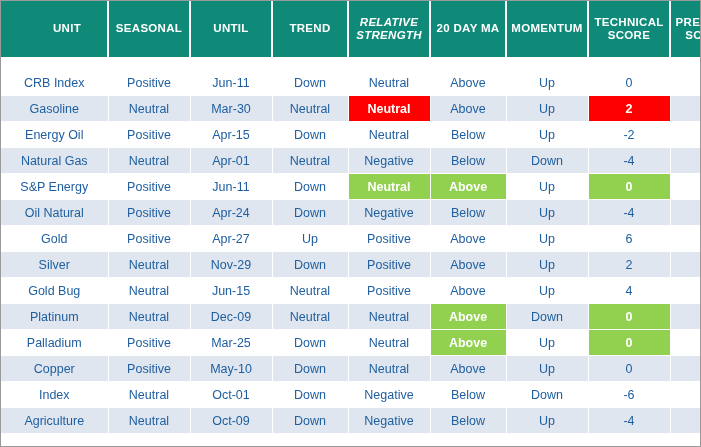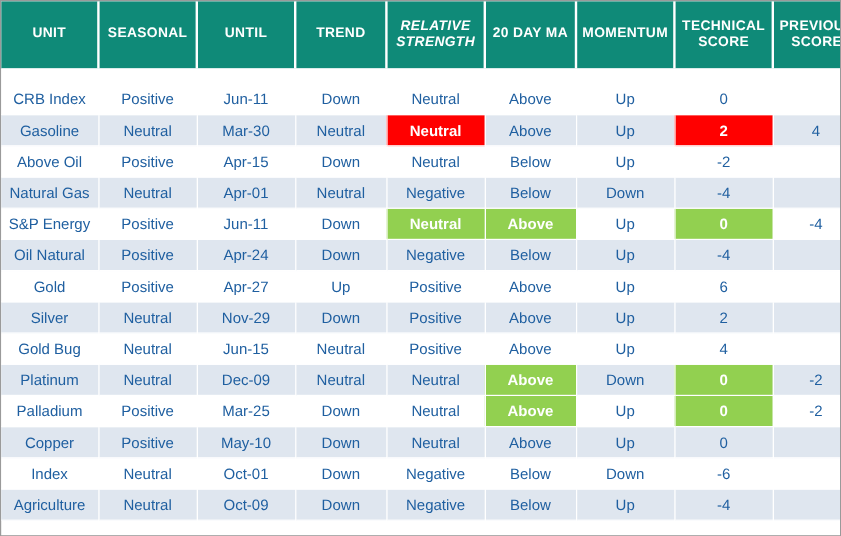--- a/index.html
+++ b/index.html
@@ -83,21 +83,21 @@
   }
   .hdr-two-line { display: block; }
 </style>
 </head>
 <body>
 
 <div id="sheet">
   <table class="grid">
     <thead>
       <tr class="header-row" id="header-row">
-          <th style="width: 80px;">
+          <th style="width: 80px; padding-left: 26px;">
             <span class="hdr-two-line">UNIT</span>
           </th>
           <th style="width: 80px;">
             <span class="hdr-two-line">SEASONAL</span>
           </th>
           <th style="width: 80px;">
             <span class="hdr-two-line">UNTIL</span>
           </th>
           <th style="width: 74px;">
             <span class="hdr-two-line">TREND</span>
@@ -179,21 +179,21 @@
           </td>
           <td class="hl-red" style="width: 80px;">
             <span class="inner-pad">2</span>
           </td>
           <td style="width: 71px;">
             <span class="inner-pad">4</span>
           </td>
         </tr>
         <tr class="data-row">
           <td style="width: 80px;">
-            <span class="inner-pad">Above Oil</span>
+            <span class="inner-pad">Energy Oil</span>
           </td>
           <td style="width: 80px;">
             <span class="inner-pad">Positive</span>
           </td>
           <td style="width: 80px;">
             <span class="inner-pad">Apr-15</span>
           </td>
           <td style="width: 74px;">
             <span class="inner-pad">Down</span>
           </td>

